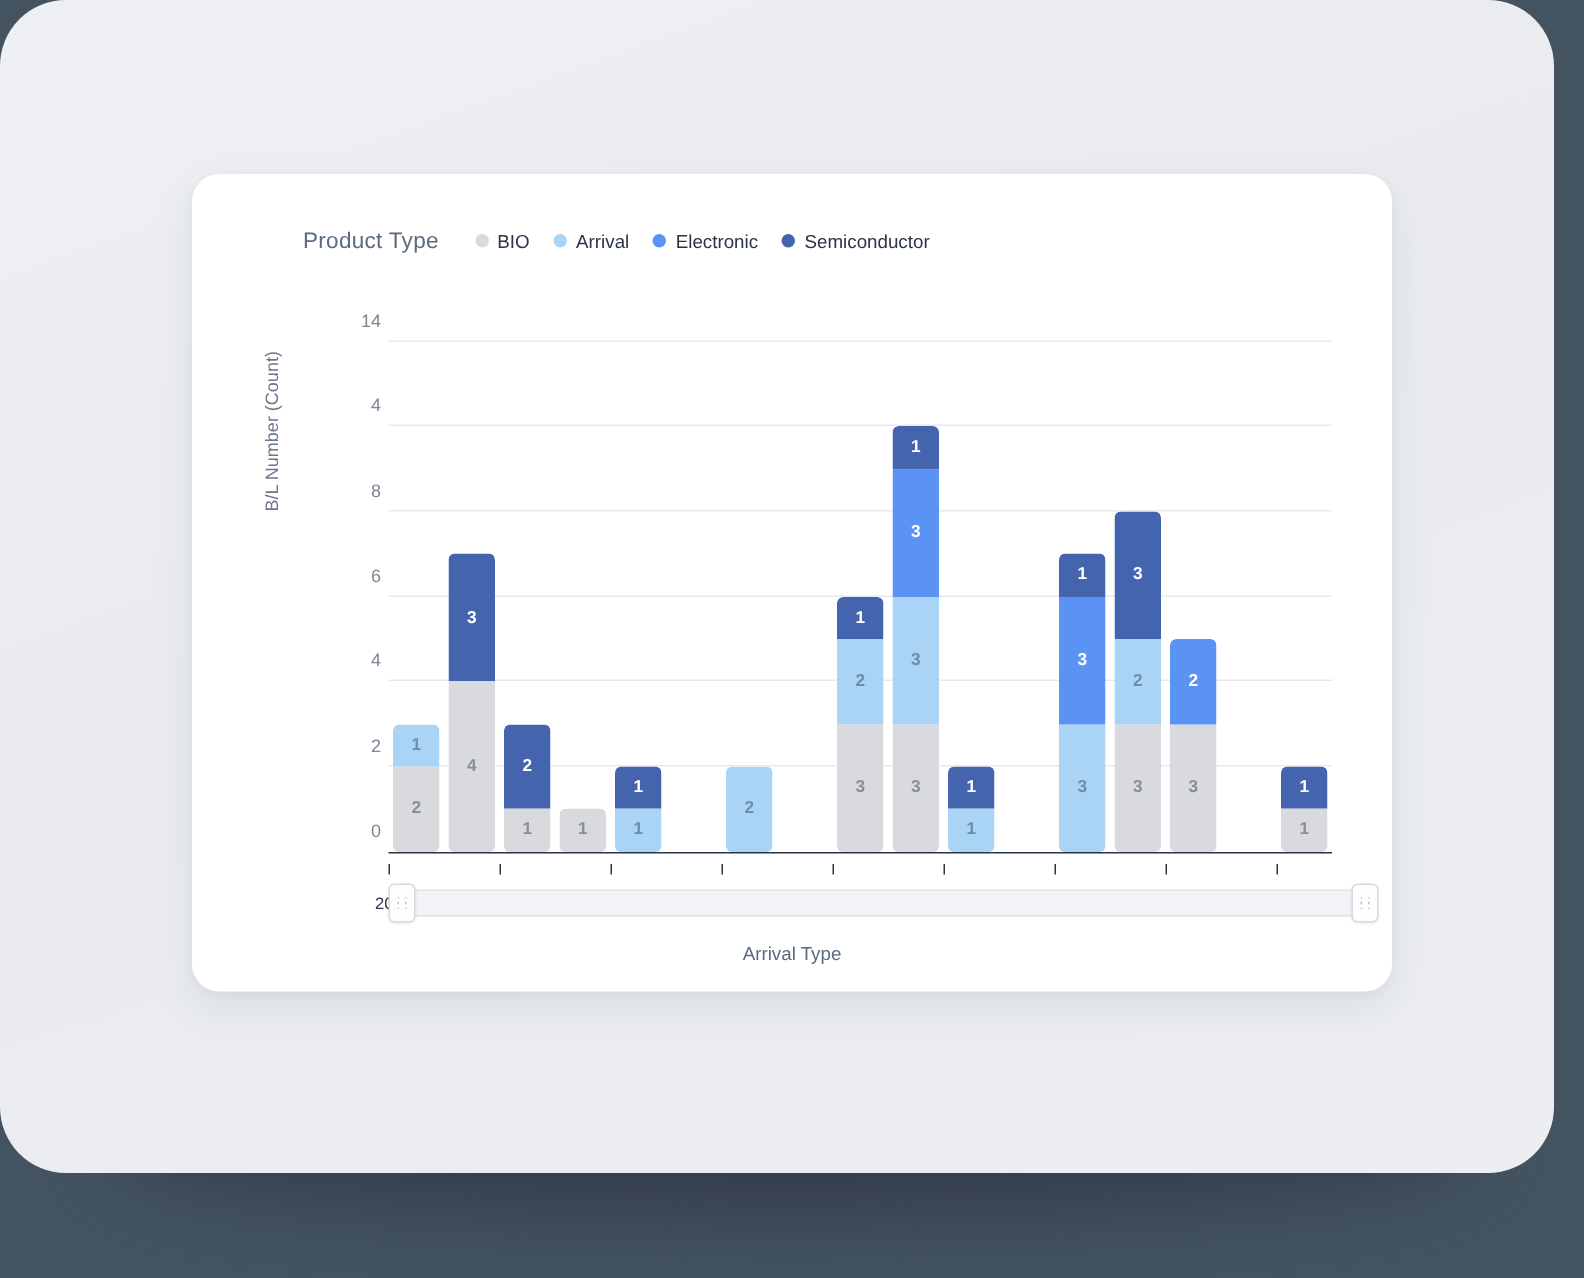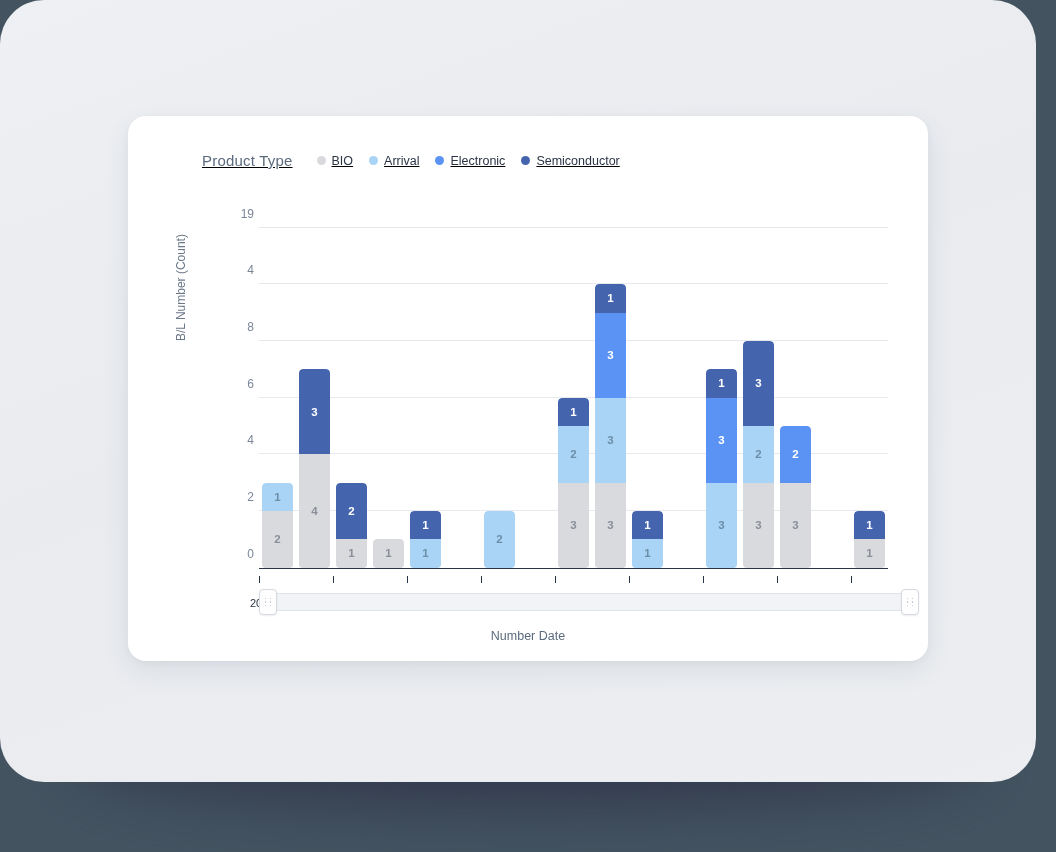--- a/index.html
+++ b/index.html
@@ -27,21 +27,21 @@
 
   
   .card{
     position:absolute; left:128px; top:116px; width:800px; height:545px;
     background:#ffffff; border-radius:18px;
     box-shadow: 0 10px 26px rgba(80,95,115,.10), 0 2px 6px rgba(80,95,115,.06);
   }
 
   
   .legend-row{
-    position:absolute; left:74px; top:36px; display:flex; align-items:center; gap:0;text-decoration:underline;
+    position:absolute; left:74px; top:36px; display:flex; align-items:center; gap:0;
   }
   .legend-title{
     font-size:15px; color:#5b6b7d; letter-spacing:.2px; margin-right:24px;
   }
   .legend-item{ display:flex; align-items:center; margin-right:16px; }
   .legend-dot{ width:9px; height:9px; border-radius:50%; margin-right:6px; display:inline-block; }
   .legend-label{ font-size:12.5px; color:#2b3445; }
 
   
   .plot-area{
@@ -150,21 +150,21 @@
             <div class="gridline" style="bottom: 386.833px;"></div>
             <div class="gridline" style="bottom: 443.5px;"></div>
           </div>
         <div id="yticks">
             <div class="ytick" style="bottom: 103.5px;">0</div>
             <div class="ytick" style="bottom: 160.167px;">2</div>
             <div class="ytick" style="bottom: 216.833px;">4</div>
             <div class="ytick" style="bottom: 273.5px;">6</div>
             <div class="ytick" style="bottom: 330.167px;">8</div>
             <div class="ytick" style="bottom: 386.833px;">4</div>
-            <div class="ytick" style="bottom: 443.5px;">19</div>
+            <div class="ytick" style="bottom: 443.5px;">14</div>
           </div>
 
         <div class="bars" id="bars">
             <div class="bar-group" style="left: 3px; width: 31px;">
               <div class="seg" style="height: 56.6667px; background: rgb(217, 218, 222); color: rgb(138, 143, 153);">2</div>
               <div class="seg top" style="height: 28.3333px; background: rgb(169, 212, 245); color: rgb(108, 142, 168);">1</div>
             </div>
             <div class="bar-group" style="left: 40px; width: 31px;">
               <div class="seg" style="height: 113.333px; background: rgb(217, 218, 222); color: rgb(138, 143, 153);">4</div>
               <div class="seg top" style="height: 85px; background: rgb(68, 101, 174); color: rgb(255, 255, 255);">3</div>
@@ -260,16 +260,16 @@
             <i></i>
               <i></i>
               <i></i>
               <i></i>
               <i></i>
               <i></i>
           </span>
         </div>
       </div>
 
-      <div class="x-axis-title">Number Date</div>
+      <div class="x-axis-title">Arrival Type</div>
     </div>
   </div>
 </div>
 
 </body></html>

